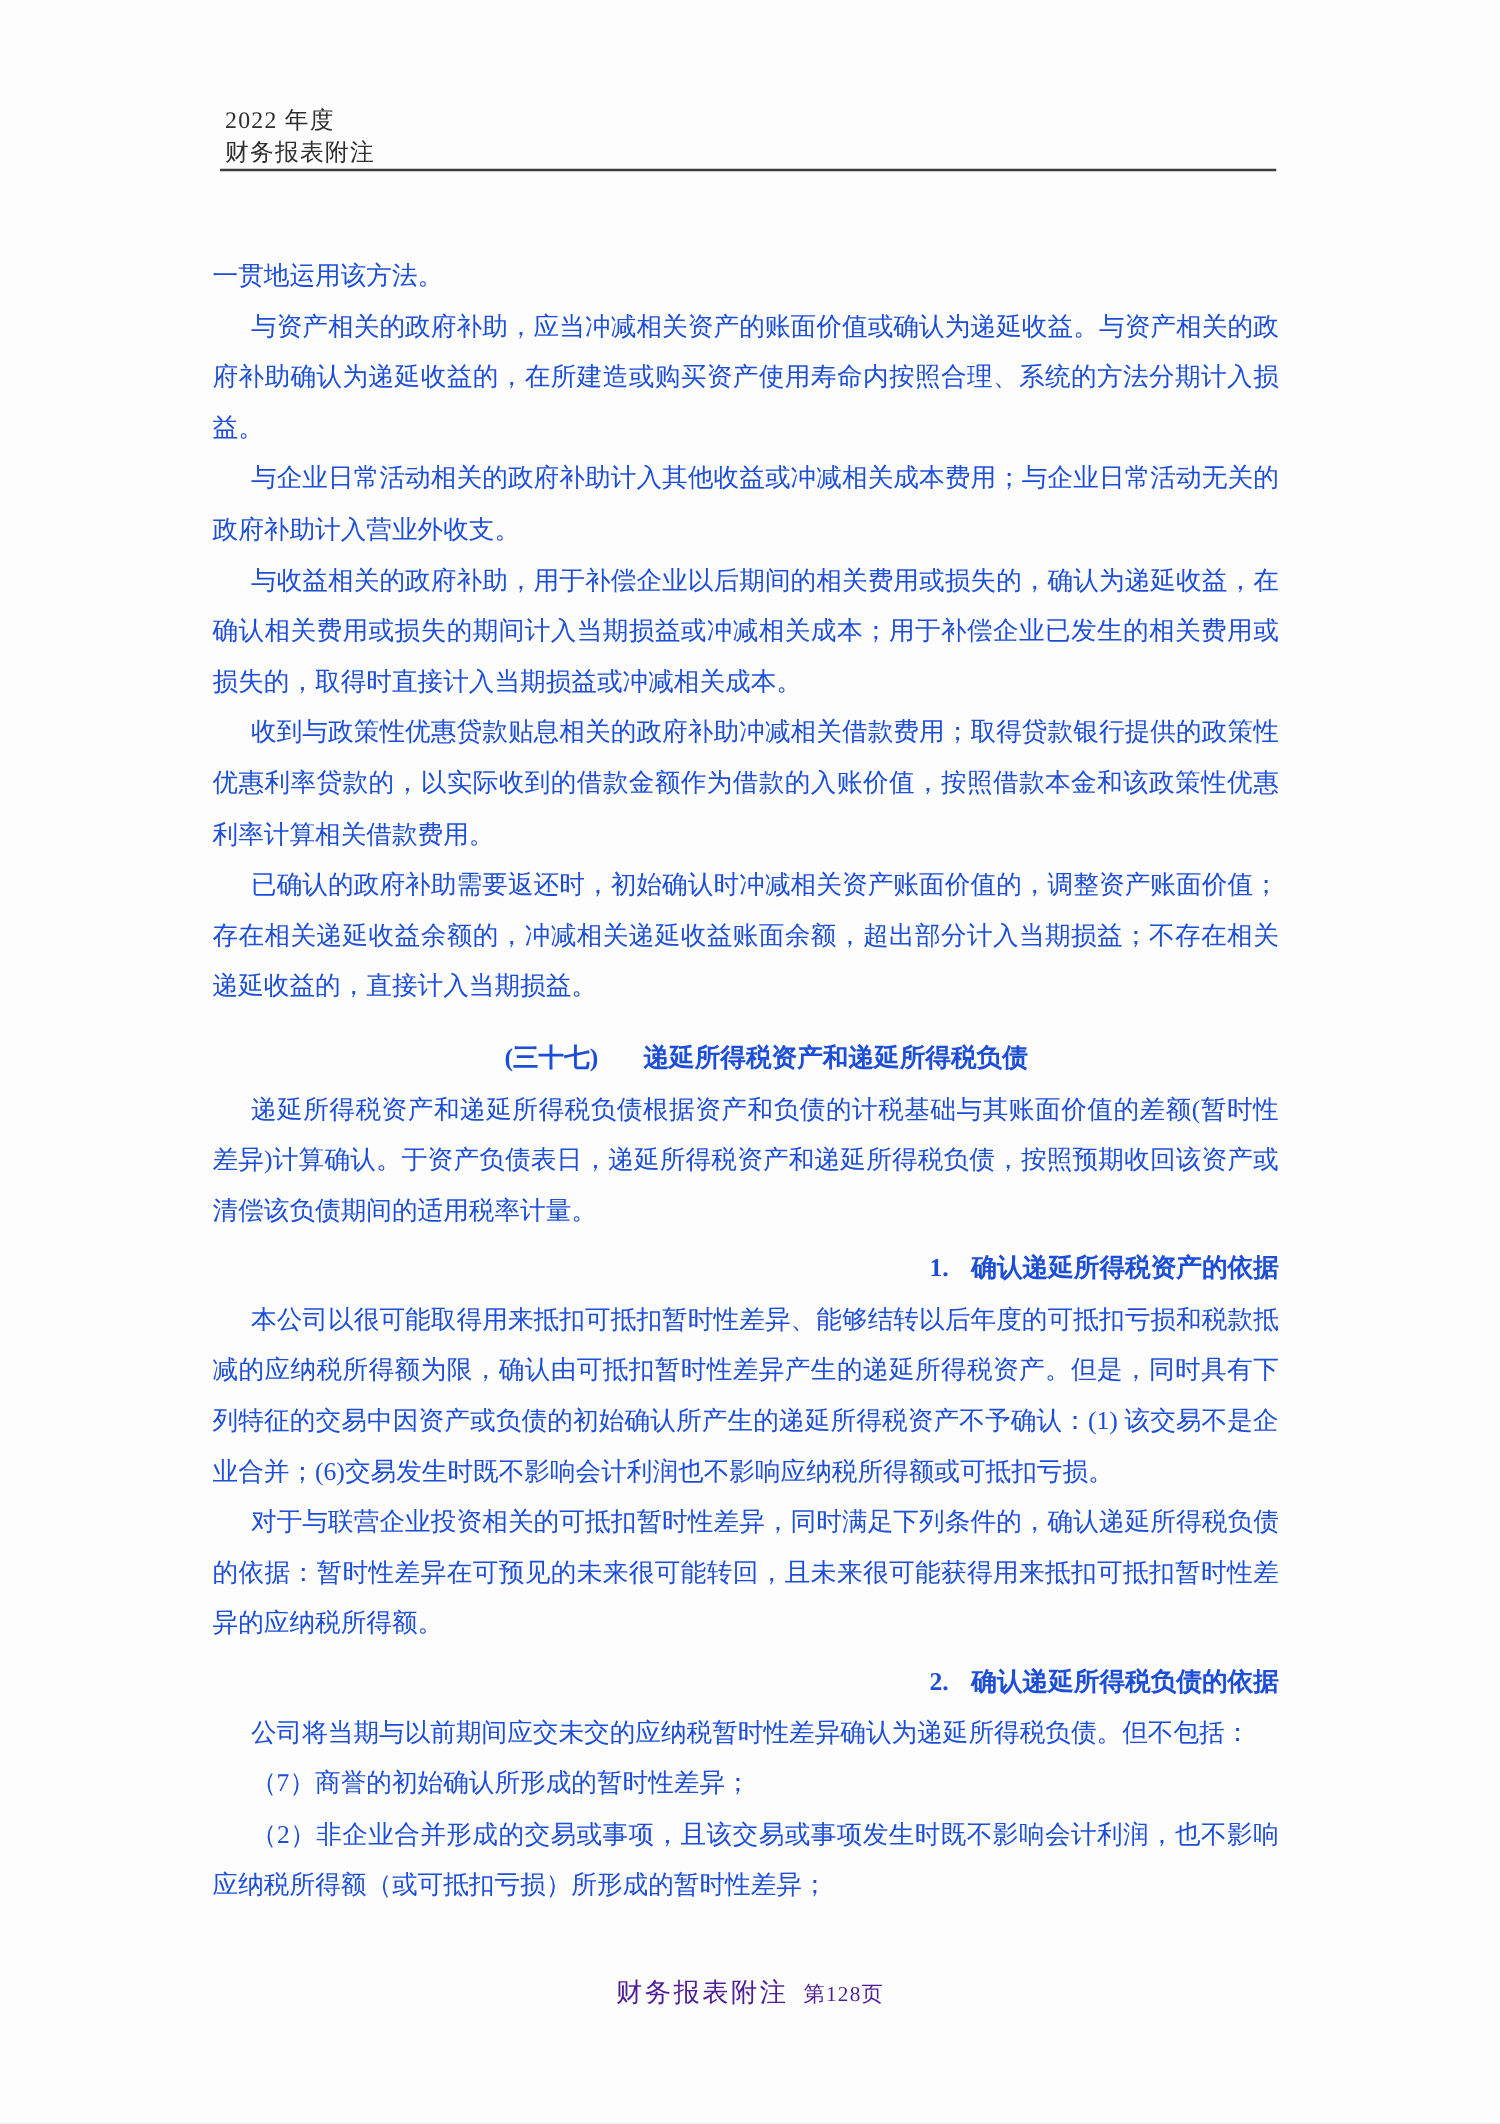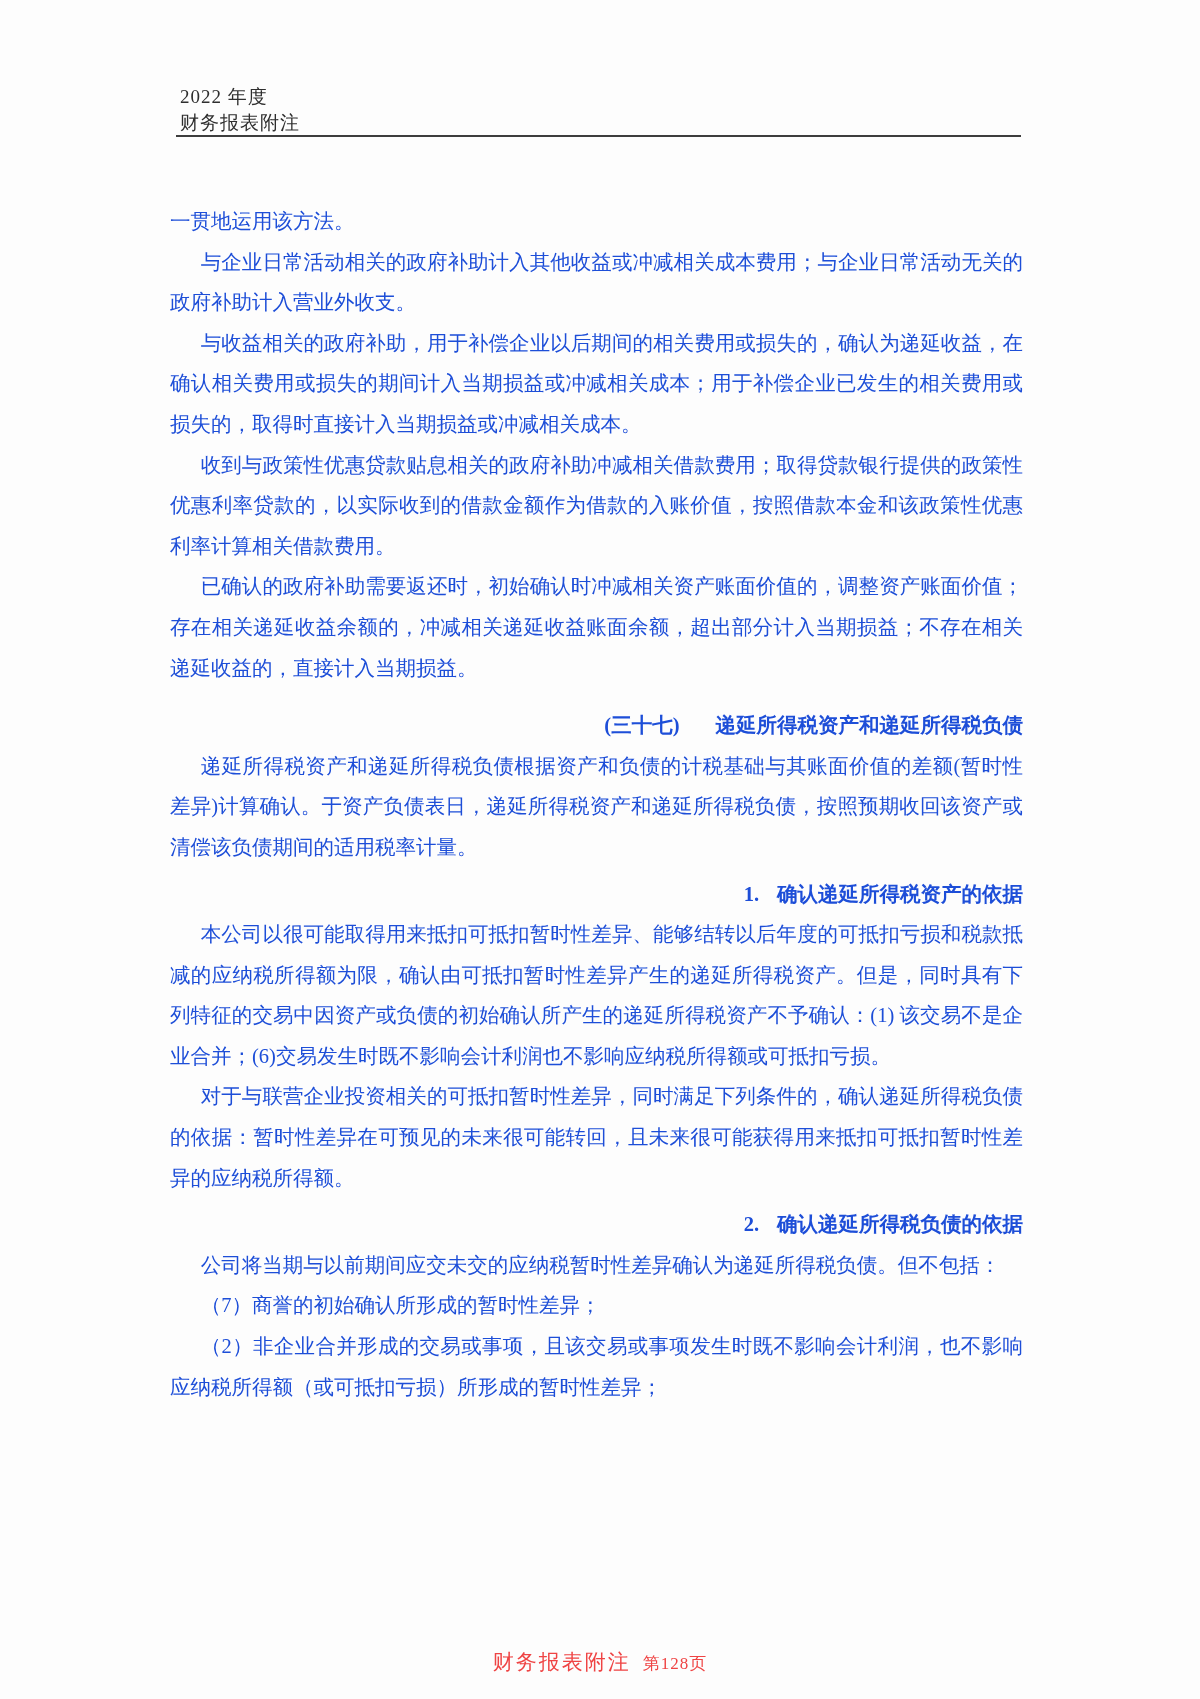--- a/index.html
+++ b/index.html
@@ -41,57 +41,58 @@
     font-size: 20.5px;
     line-height: 40.6px;
     text-align: justify;
     color: #1d4ed8;
   }
   .blk { margin: 0; text-indent: 1.5em; }
   .blk.plain { text-indent: 0; }
   .blk.section_heading {
     font-weight: 700;
     margin-top: 17px;
-    text-align: right;
+    text-align: center;
     text-indent: 1.6em;
   }
   .blk.section_heading .lbl { margin-right: 36px; }
   .blk.num_heading {
     font-weight: 700;
     margin-top: 6px;
     text-align: right;
     text-indent: 1.2em;
   }
   .blk.num_heading .lbl { margin-right: 18px; }
   
   .page-footer {
     position: absolute;
     left: 0;
-    top: 1648px;
+    top: 1580px;
     width: 100%;
     text-align: center;
-    color: #ef4444;
+    color: #4c1d95;
     white-space: nowrap;
   }
   .f-title { font-size: 21px; letter-spacing: 2px; }
   .f-page  { font-size: 17px; margin-left: 12px; letter-spacing: 1px; }
 </style>
 </head>
 <body>
 
 <div class="page">
 
   <header class="page-header">
     <div>2022 年度</div>
     <div>财务报表附注</div>
   </header>
   <div class="header-rule"></div>
 
   <main class="doc-body">
       <p class="blk plain">一贯地运用该方法。</p>
+      <p class="blk para">与资产相关的政府补助，应当冲减相关资产的账面价值或确认为递延收益。与资产相关的政府补助确认为递延收益的，在所建造或购买资产使用寿命内按照合理、系统的方法分期计入损益。</p>
       <p class="blk para">与企业日常活动相关的政府补助计入其他收益或冲减相关成本费用；与企业日常活动无关的政府补助计入营业外收支。</p>
       <p class="blk para">与收益相关的政府补助，用于补偿企业以后期间的相关费用或损失的，确认为递延收益，在确认相关费用或损失的期间计入当期损益或冲减相关成本；用于补偿企业已发生的相关费用或损失的，取得时直接计入当期损益或冲减相关成本。</p>
       <p class="blk para">收到与政策性优惠贷款贴息相关的政府补助冲减相关借款费用；取得贷款银行提供的政策性优惠利率贷款的，以实际收到的借款金额作为借款的入账价值，按照借款本金和该政策性优惠利率计算相关借款费用。</p>
       <p class="blk para">已确认的政府补助需要返还时，初始确认时冲减相关资产账面价值的，调整资产账面价值；存在相关递延收益余额的，冲减相关递延收益账面余额，超出部分计入当期损益；不存在相关递延收益的，直接计入当期损益。</p>
       <p class="blk section_heading"><span class="lbl">(三十七)</span><span>递延所得税资产和递延所得税负债</span></p>
       <p class="blk para">递延所得税资产和递延所得税负债根据资产和负债的计税基础与其账面价值的差额(暂时性差异)计算确认。于资产负债表日，递延所得税资产和递延所得税负债，按照预期收回该资产或清偿该负债期间的适用税率计量。</p>
       <p class="blk num_heading"><span class="lbl">1.</span><span>确认递延所得税资产的依据</span></p>
       <p class="blk para">本公司以很可能取得用来抵扣可抵扣暂时性差异、能够结转以后年度的可抵扣亏损和税款抵减的应纳税所得额为限，确认由可抵扣暂时性差异产生的递延所得税资产。但是，同时具有下列特征的交易中因资产或负债的初始确认所产生的递延所得税资产不予确认：(1) 该交易不是企业合并；(6)交易发生时既不影响会计利润也不影响应纳税所得额或可抵扣亏损。</p>
       <p class="blk para">对于与联营企业投资相关的可抵扣暂时性差异，同时满足下列条件的，确认递延所得税负债的依据：暂时性差异在可预见的未来很可能转回，且未来很可能获得用来抵扣可抵扣暂时性差异的应纳税所得额。</p>
       <p class="blk num_heading"><span class="lbl">2.</span><span>确认递延所得税负债的依据</span></p>

